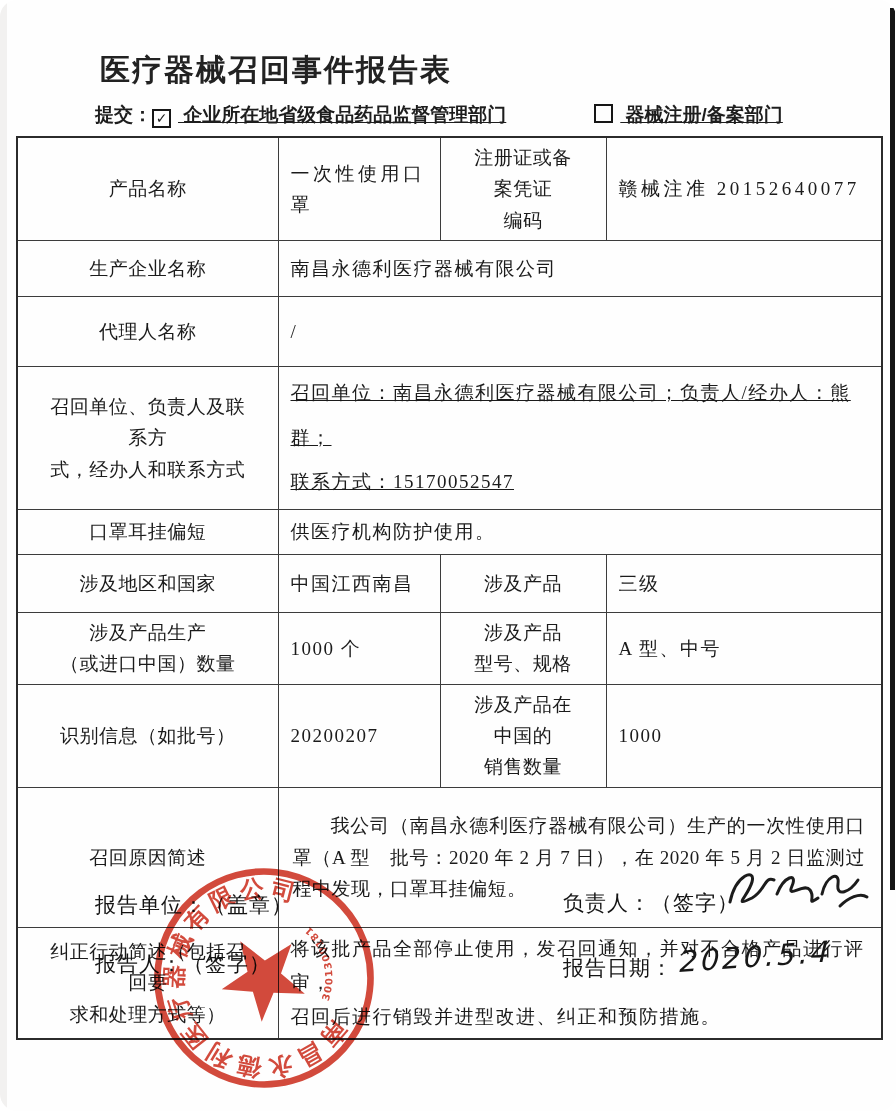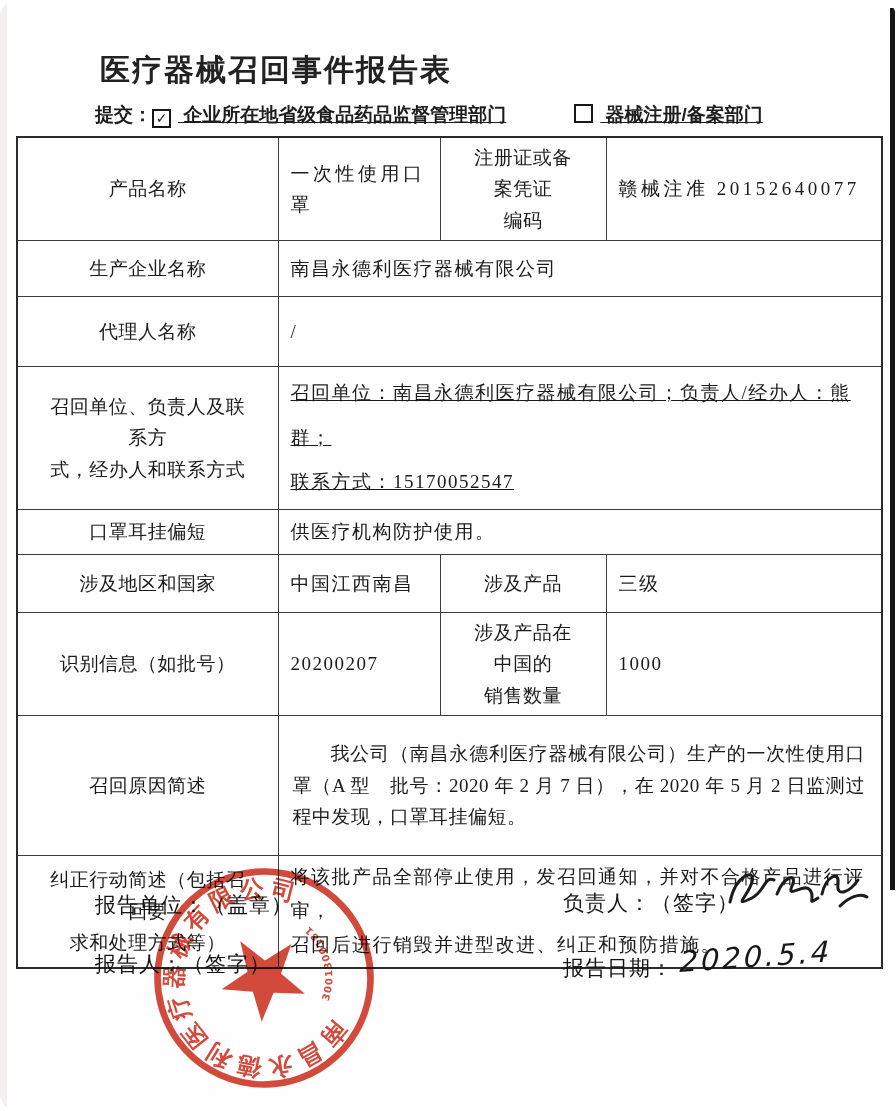--- a/index.html
+++ b/index.html
@@ -14,21 +14,21 @@
     position:absolute;left:100px;top:50px;margin:0;
     font-family:"Liberation Sans","DejaVu Sans",sans-serif;
     font-size:30px;font-weight:700;letter-spacing:2px;color:#222;
   }
   .submit-line{
     position:absolute;left:95px;top:102px;
     font-family:"Liberation Sans","DejaVu Sans",sans-serif;
     font-size:19px;font-weight:700;color:#1d1d1d;white-space:nowrap;
   }
   .opt{display:inline-block;text-decoration:underline;}
-  .opt + .opt{margin-left:68px;}
+  .opt + .opt{margin-left:88px;}
   .box{
     display:inline-block;width:15px;height:15px;border:2px solid #161616;
     vertical-align:-2px;margin-right:7px;text-align:center;
     font-size:14px;line-height:14px;font-weight:700;
   }
 
   table.report{
     position:absolute;left:16px;top:136px;width:865px;
     border-collapse:collapse;table-layout:fixed;
     border:2px solid #2b2b2b;
@@ -114,20 +114,28 @@
         <tr class="r5" style="height: 45px;">
           <td class="head">口罩耳挂偏短</td>
           <td colspan="3" class="val">供医疗机构防护使用。</td>
         </tr>
         <tr class="r6" style="height: 58px;">
           <td class="head">涉及地区和国家</td>
           <td class="val">中国江西南昌</td>
           <td class="head">涉及产品</td>
           <td class="val">三级</td>
         </tr>
+        <tr class="r7" style="height: 65px;">
+          <td class="head">涉及产品生产
+（或进口中国）数量</td>
+          <td class="val">1000 个</td>
+          <td class="head">涉及产品
+型号、规格</td>
+          <td class="val">A 型、中号</td>
+        </tr>
         <tr class="r8" style="height: 65px;">
           <td class="head">识别信息（如批号）</td>
           <td class="val">20200207</td>
           <td class="head">涉及产品在中国的
 销售数量</td>
           <td class="val">1000</td>
         </tr>
         <tr class="r9" style="height: 140px;">
           <td class="head">召回原因简述</td>
           <td colspan="3" class="para">我公司（南昌永德利医疗器械有限公司）生产的一次性使用口罩（A 型　批号：2020 年 2 月 7 日），在 2020 年 5 月 2 日监测过程中发现，口罩耳挂偏短。</td>

